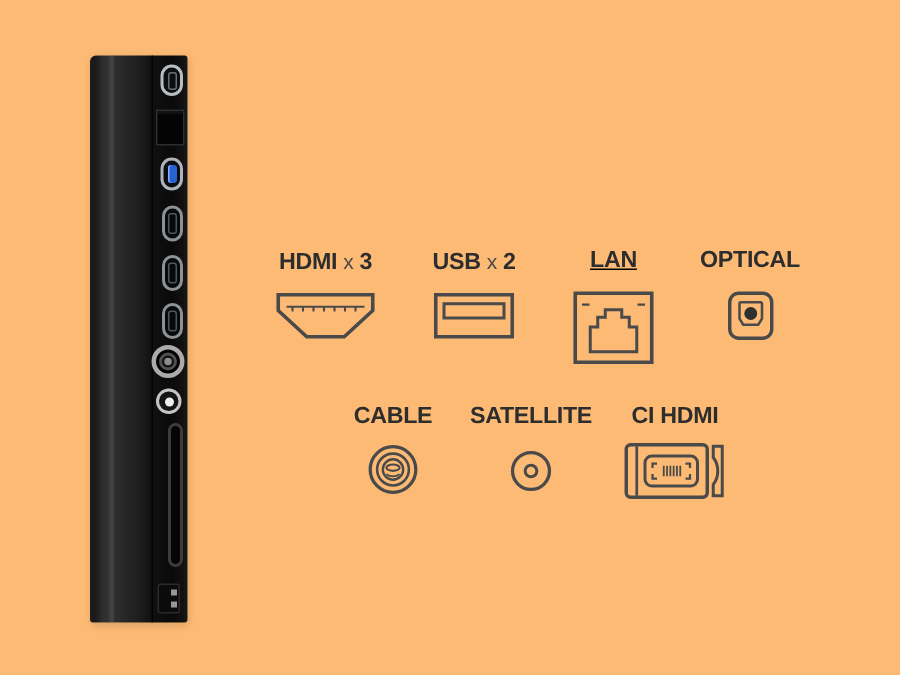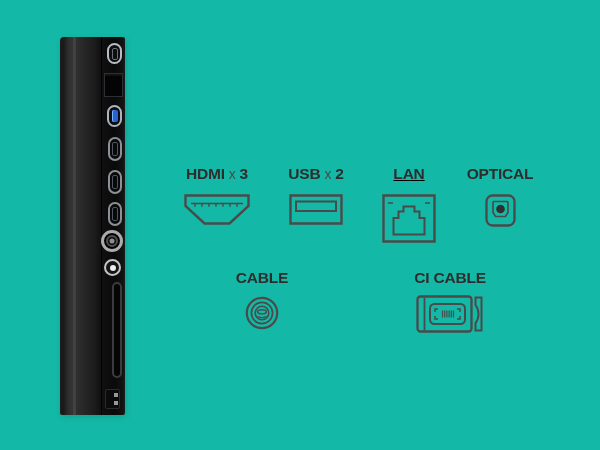--- a/index.html
+++ b/index.html
@@ -1,17 +1,17 @@
 <!DOCTYPE html>
 <html><head>
 <meta charset="utf-8">
 <style>
   html,body{margin:0;padding:0;}
   body{font-family:"Liberation Sans", sans-serif; background:#fcfcfc;}
-  .stage{position:relative;width:600px;height:450px;background:#14b8a6;overflow:hidden;}
+  .stage{position:relative;width:600px;height:450px;background:#fdba74;overflow:hidden;}
 
   
   .tv{
     position:absolute;left:60px;top:37px;width:65px;height:378px;
     border-radius:4px 2px 2px 2px;
     background:linear-gradient(90deg,#1d1d1d 0%,#191919 5%,#2e2e2e 13%,#343434 19%,
                #272727 36%,#1d1d1d 52%,#101010 64%,#0a0a0a 84%,#121212 96%,#1b1b1b 100%);
     box-shadow:1px 2px 6px rgba(0,0,0,0.12);
   }
   .tv .sheen{position:absolute;left:13px;top:0;width:3px;height:100%;background:rgba(255,255,255,0.08);}
@@ -116,23 +116,30 @@
     <div class="lbl"><span>CABLE</span></div>
     <svg class="icon mt10" width="34" height="34" viewBox="0 0 34 34">
       <circle cx="17" cy="17" r="15.2" fill="none" stroke="#4a4a4a" stroke-width="2.2"></circle>
       <circle cx="17" cy="17" r="10.6" fill="none" stroke="#4a4a4a" stroke-width="1.7"></circle>
       <circle cx="17" cy="17" r="6.8" fill="none" stroke="#4a4a4a" stroke-width="1.6"></circle>
       <ellipse cx="17" cy="15.8" rx="4.4" ry="2.1" fill="none" stroke="#4a4a4a" stroke-width="1.4"></ellipse>
       <path d="M12.6 20.2 Q17 23 21.4 20.2" fill="none" stroke="#4a4a4a" stroke-width="1.2"></path>
     </svg>
   </div>
 
+  <div class="item it-sat">
+    <div class="lbl"><span>SATELLITE</span></div>
+    <svg class="icon mt14" width="28" height="28" viewBox="0 0 28 28">
+      <circle cx="14" cy="14" r="12.3" fill="none" stroke="#4a4a4a" stroke-width="2.2"></circle>
+      <circle cx="14" cy="14" r="3.9" fill="none" stroke="#4a4a4a" stroke-width="2"></circle>
+    </svg>
+  </div>
 
   <div class="item it-ci">
-    <div class="lbl"><span>CI CABLE</span></div>
+    <div class="lbl"><span>CI HDMI</span></div>
     <svg class="icon mt9" width="68" height="38" viewBox="0 0 68 38">
       <rect x="1.5" y="1.5" width="54" height="35" rx="3" fill="none" stroke="#4a4a4a" stroke-width="2.3"></rect>
       <line x1="8.5" y1="2.5" x2="8.5" y2="35.5" stroke="#4a4a4a" stroke-width="1.8"></line>
       <rect x="14" y="9" width="35" height="20" rx="4.5" fill="none" stroke="#4a4a4a" stroke-width="2"></rect>
       <path d="M19 17 V14 H22 M41 14 H44 V17 M19 21 V24 H22 M44 21 V24 H41" fill="none" stroke="#4a4a4a" stroke-width="1.5"></path>
       <path d="M26.5 15.5 v7 M28.7 15.5 v7 M30.9 15.5 v7 M33.1 15.5 v7 M35.3 15.5 v7 M37.5 15.5 v7" stroke="#4a4a4a" stroke-width="1.2"></path>
       <path d="M59.5 2.5 H65.5 V35.5 H59.5 V28 C63.5 23 63.5 15 59.5 10 Z" fill="none" stroke="#4a4a4a" stroke-width="2"></path>
     </svg>
   </div>
 

